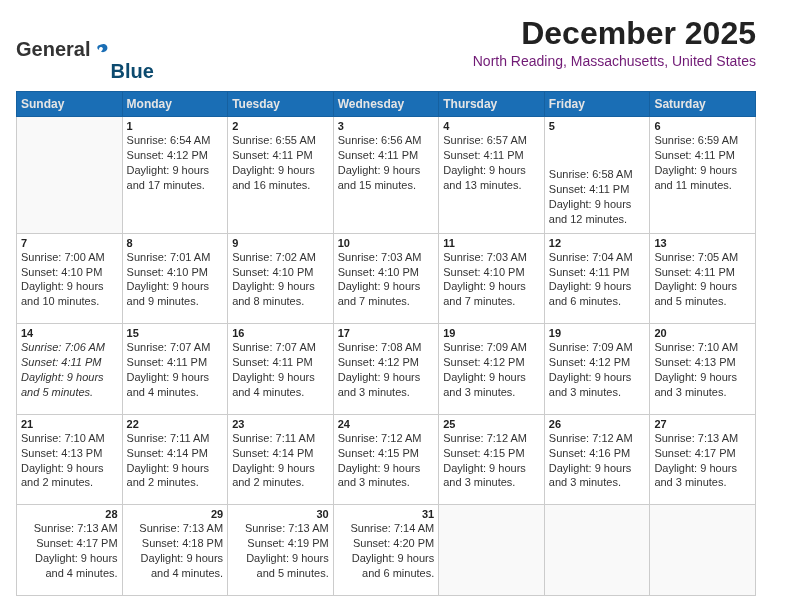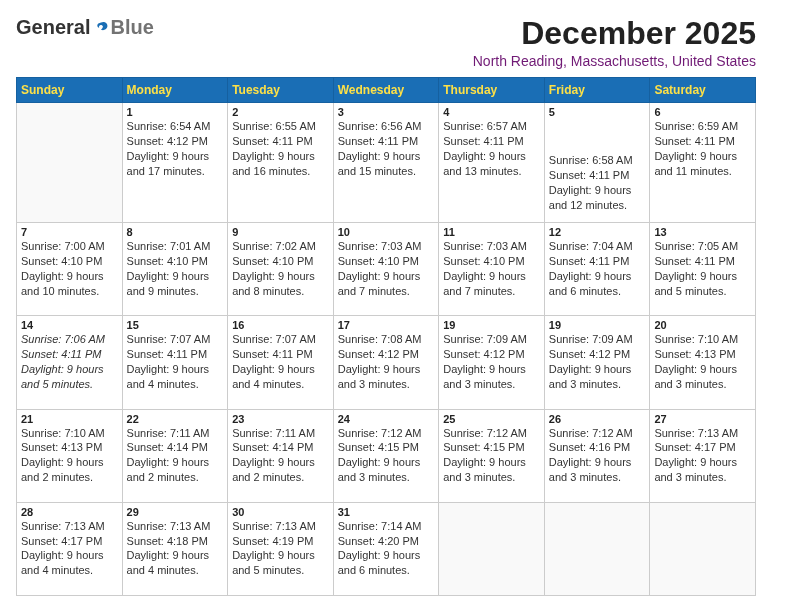--- a/index.html
+++ b/index.html
@@ -28,21 +28,21 @@
       flex-direction: column;
       align-items: flex-start;
     }
     .logo-text {
       display: flex;
       align-items: center;
       font-size: 20px;
       font-weight: bold;
     }
     .logo-general { color: #333; }
-    .logo-blue { color: #737373; }
+    .logo-blue { color: #0c4a6e; margin-top: 44px; }
     .logo-icon {
       width: 18px;
       height: 18px;
       margin-left: 2px;
     }
     .title-block {
       text-align: right;
     }
     .month-title {
       font-size: 32px;
@@ -57,21 +57,21 @@
     }
     .calendar {
       flex: 1;
       border: 1px solid #ccc;
       border-collapse: collapse;
       width: 100%;
       table-layout: fixed;
     }
     .calendar th {
       background: #1a6eb5;
-      color: #fde047;
+      color: #e5e5e5;
       font-size: 12px;
       font-weight: bold;
       padding: 5px 4px;
       border: 1px solid #1560a0;
       text-align: left;
     }
     .calendar td {
       border: 1px solid #ccc;
       vertical-align: top;
       padding: 3px 4px;
@@ -92,20 +92,21 @@
       line-height: 1.35;
     }
     .calendar tr {
       height: auto;
     }
     .calendar tbody tr td {
       height: 88px;
     }
     .last-row td {
       height: 70px;
+      text-align: right;
     }
     .empty-cell {
       background: #f9f9f9;
     }
   </style>
 </head>
 <body>
 
 <div class="page">
   <div class="header">

